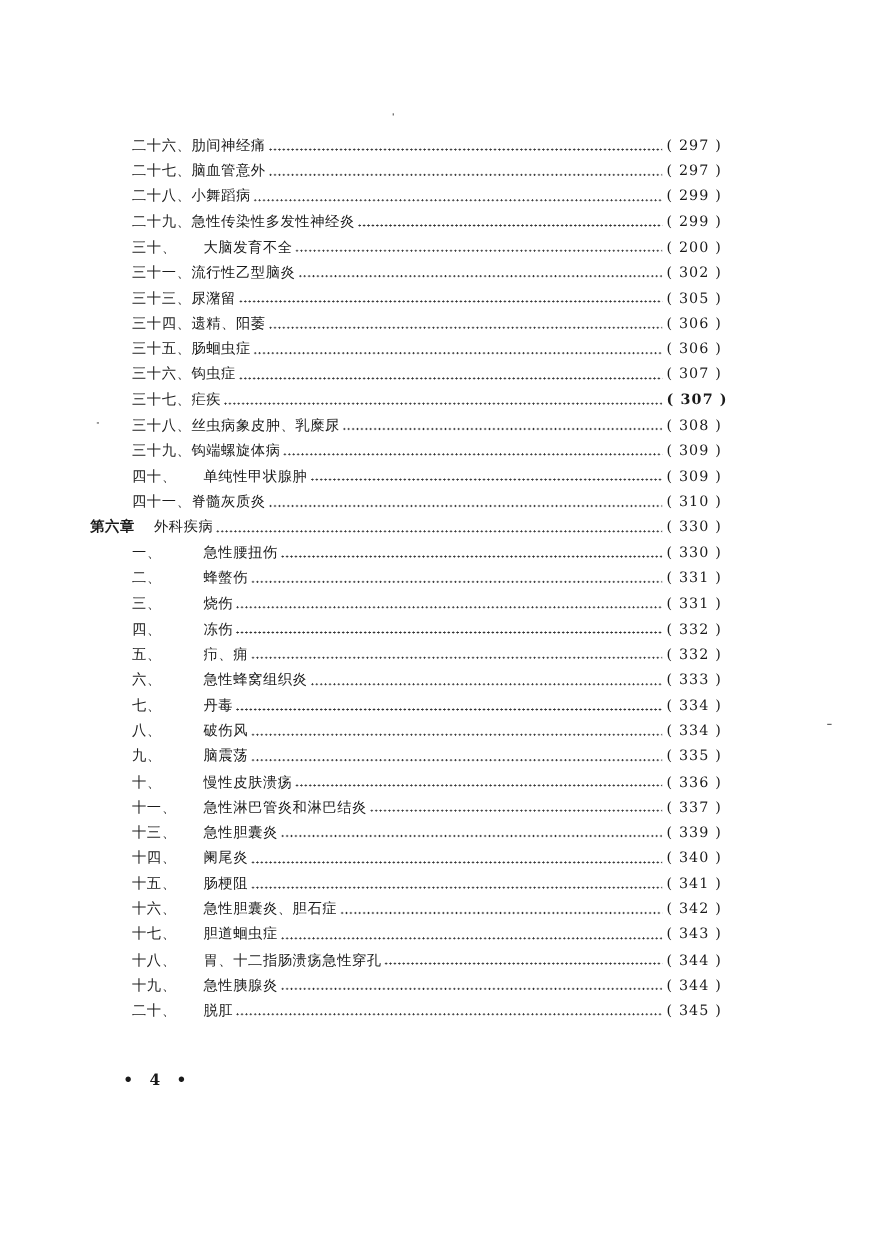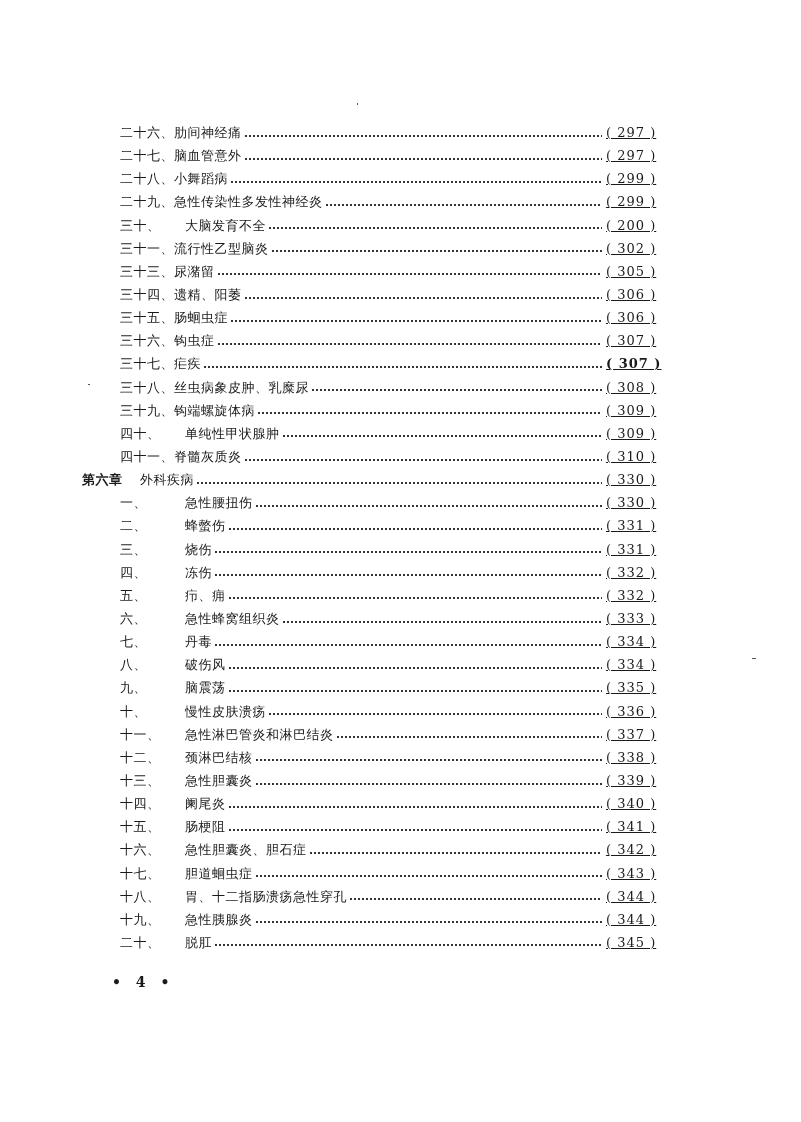--- a/index.html
+++ b/index.html
@@ -58,21 +58,20 @@
       background-size: 4px 2px;
       background-repeat: repeat-x;
     }
     .row .page-ref {
       flex: 0 0 auto;
       width: 76px;
       text-align: left;
       font-family: "DejaVu Serif", "Liberation Serif", serif;
       font-size: 13px;
       letter-spacing: 1px;
-      text-decoration: underline;
     }
     .row.chapter .num {
       font-weight: bold;
       margin-left: 0;
       width: 40px;
       margin-right: 18px;
       font-family: "DejaVu Sans", "Liberation Sans", sans-serif;
     }
     .row.chapter .title {
       font-weight: normal;
@@ -256,26 +255,20 @@
       <span class="leader"></span>
       <span class="page-ref">( 336 )</span>
     </div>
     <div class="row sub">
       <span class="num">十一、</span>
       <span class="title">急性淋巴管炎和淋巴结炎</span>
       <span class="leader"></span>
       <span class="page-ref">( 337 )</span>
     </div>
     <div class="row sub">
-      <span class="num">十二、</span>
-      <span class="title">颈淋巴结核</span>
-      <span class="leader"></span>
-      <span class="page-ref">( 338 )</span>
-    </div>
-    <div class="row sub">
       <span class="num">十三、</span>
       <span class="title">急性胆囊炎</span>
       <span class="leader"></span>
       <span class="page-ref">( 339 )</span>
     </div>
     <div class="row sub">
       <span class="num">十四、</span>
       <span class="title">阑尾炎</span>
       <span class="leader"></span>
       <span class="page-ref">( 340 )</span>

